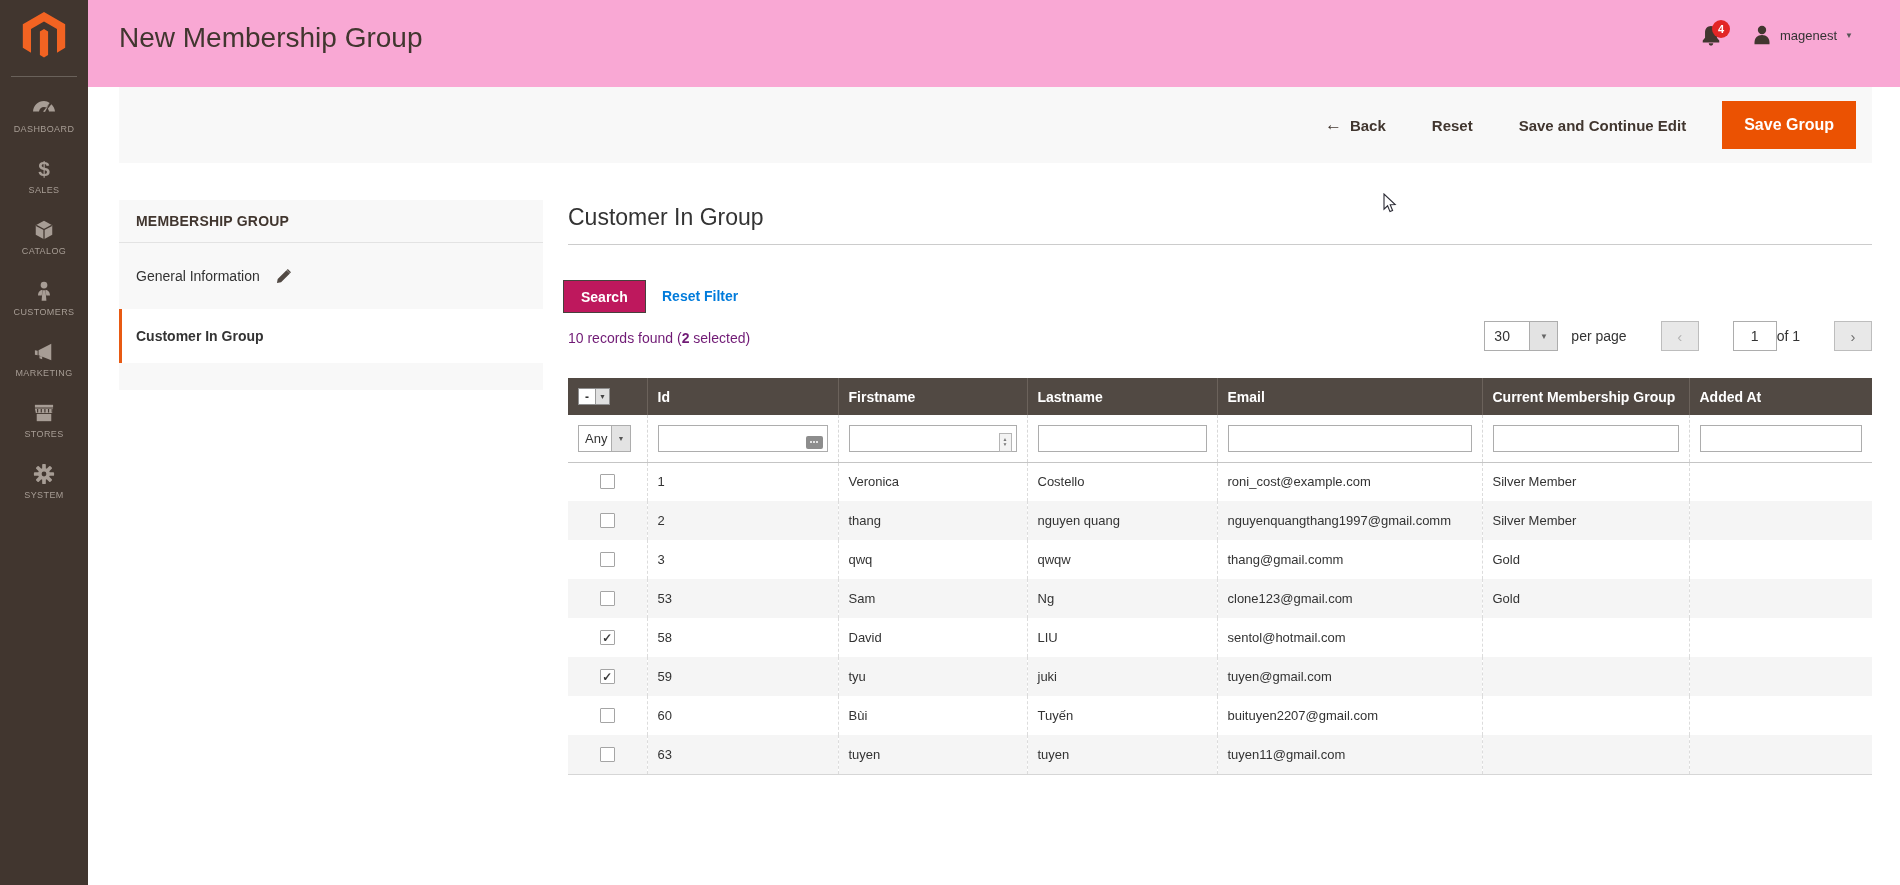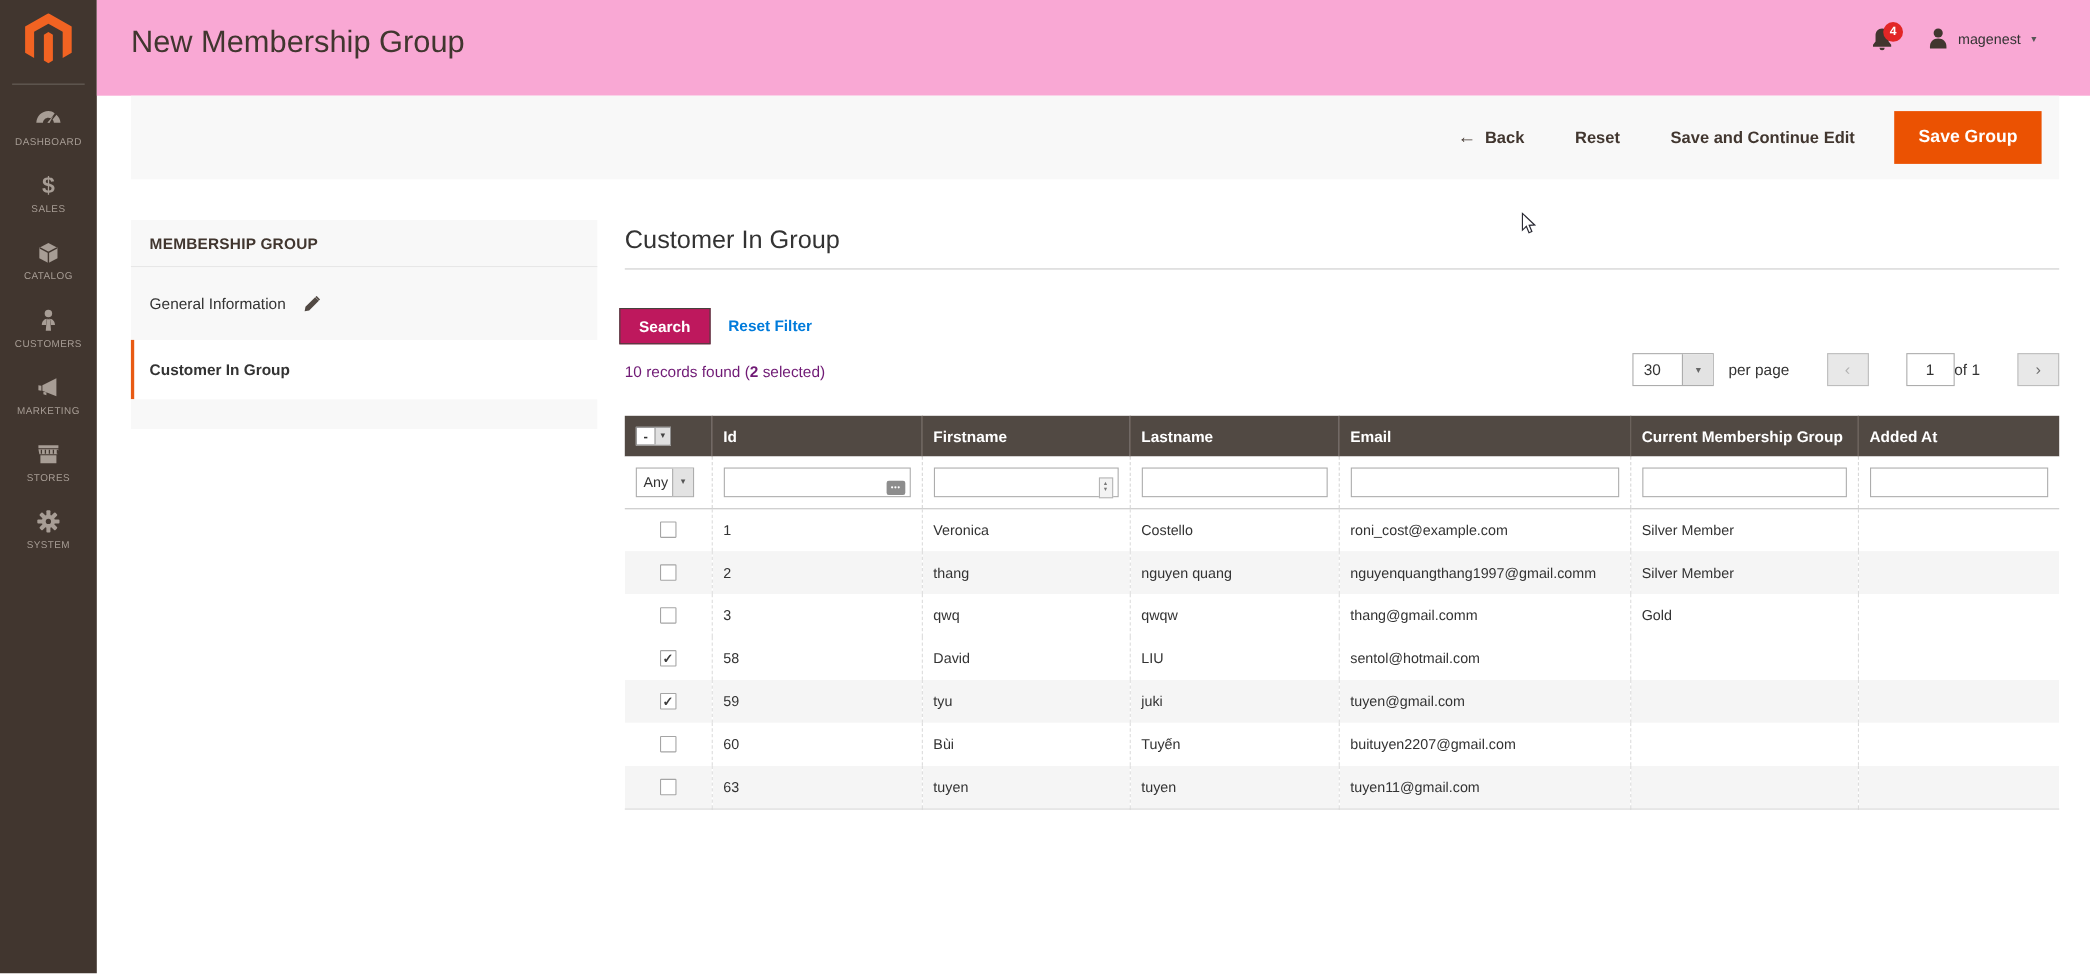--- a/index.html
+++ b/index.html
@@ -336,20 +336,31 @@
     <td>
                   <span class="cb"></span>
                 </td>
     <td>3</td>
     <td>qwq</td>
     <td>qwqw</td>
     <td>thang@gmail.comm</td>
     <td>Gold</td>
     <td></td>
   </tr>
+              <tr class="alt">
+    <td>
+                  <span class="cb"></span>
+                </td>
+    <td>53</td>
+    <td>Sam</td>
+    <td>Ng</td>
+    <td>clone123@gmail.com</td>
+    <td>Gold</td>
+    <td></td>
+  </tr>
               <tr>
     <td>
                   <span class="cb">✓</span>
                 </td>
     <td>58</td>
     <td>David</td>
     <td>LIU</td>
     <td>sentol@hotmail.com</td>
     <td></td>
     <td></td>

